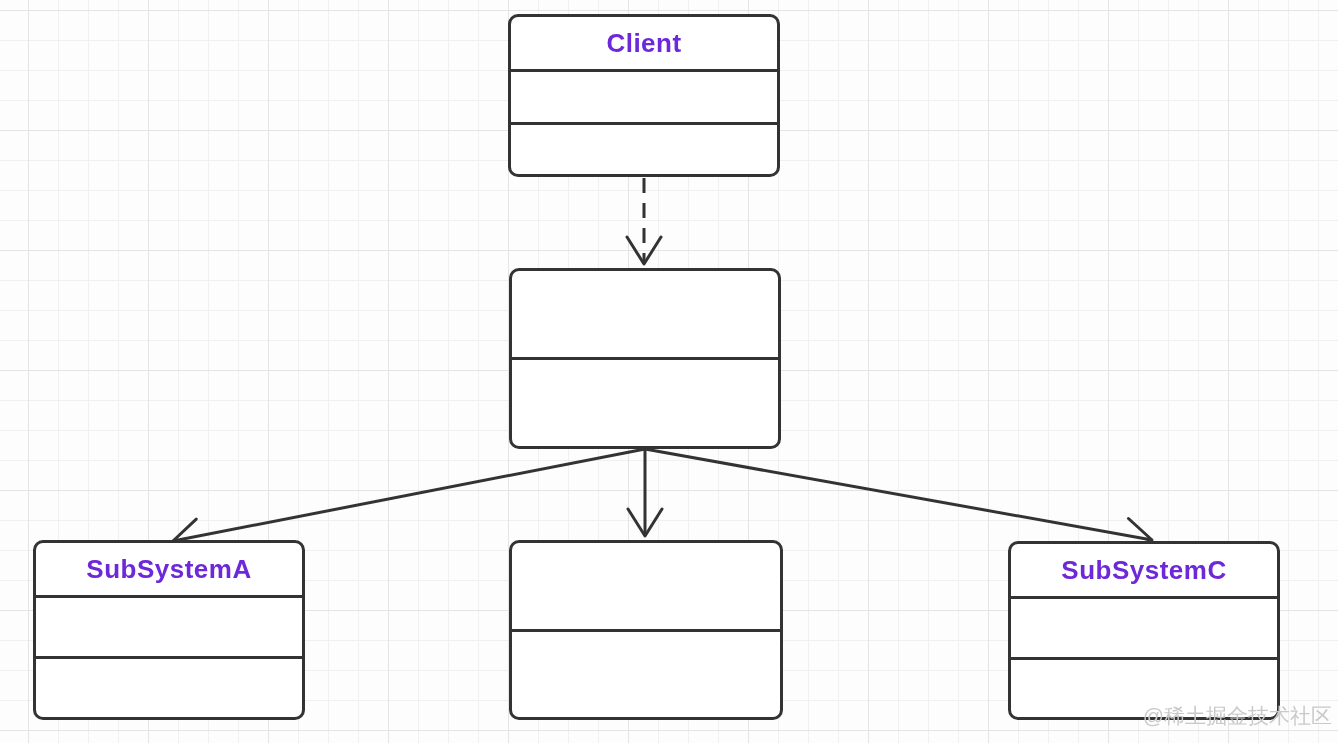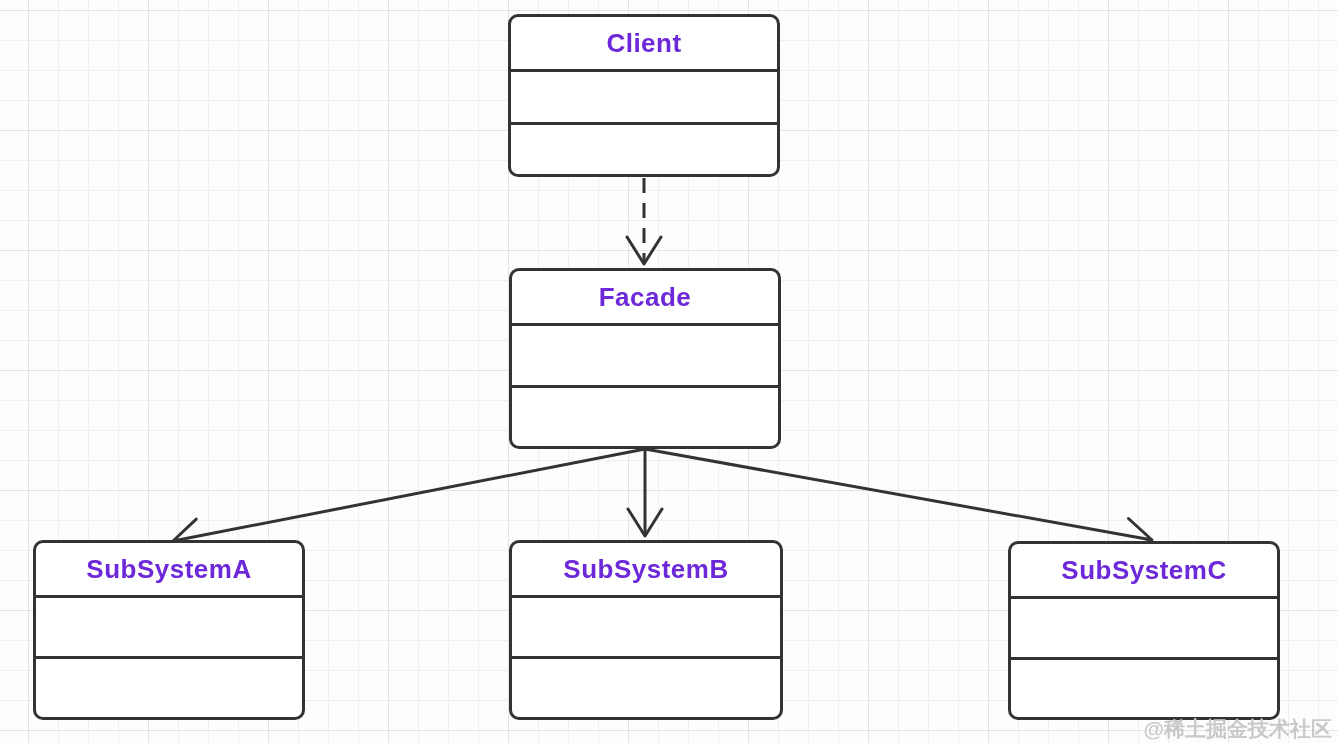--- a/index.html
+++ b/index.html
@@ -59,26 +59,25 @@
     left: 0; top: 0;
     width: 1338px;
     height: 743px;
     z-index: 1;
   }
   svg.edges line, svg.edges path { stroke: #333333; }
 
   .watermark {
     position: absolute;
     right: 6px;
-    bottom: 0;
+    bottom: 13px;
     font-size: 21px;
     color: #c9c9c9;
     z-index: 5;
     user-select: none;
-    font-weight: bold;
   }
 </style>
 </head>
 <body>
 
 <div class="canvas">
 
   <svg class="edges" viewBox="0 0 1338 743" xmlns="http://www.w3.org/2000/svg">
     <defs>
       <marker id="arrowhead" markerUnits="userSpaceOnUse" markerWidth="40" markerHeight="44" viewBox="-34 -22 40 44" refX="0" refY="0" orient="auto">
@@ -95,33 +94,31 @@
     <line x1="645" y1="449" x2="1152" y2="540" stroke-width="3" marker-end="url(#arrowhead)"></line>
   </svg>
 
   <div class="uml-class box-client">
     <div class="uml-title">Client</div>
     <div class="uml-attrs"></div>
     <div class="uml-ops"></div>
   </div>
 
   <div class="uml-class box-facade">
-    <div class="uml-title">Facade</div>
     <div class="uml-attrs"></div>
     <div class="uml-ops"></div>
   </div>
 
   <div class="uml-class box-subsystem-a">
     <div class="uml-title">SubSystemA</div>
     <div class="uml-attrs"></div>
     <div class="uml-ops"></div>
   </div>
 
   <div class="uml-class box-subsystem-b">
-    <div class="uml-title">SubSystemB</div>
     <div class="uml-attrs"></div>
     <div class="uml-ops"></div>
   </div>
 
   <div class="uml-class box-subsystem-c">
     <div class="uml-title">SubSystemC</div>
     <div class="uml-attrs"></div>
     <div class="uml-ops"></div>
   </div>
 

